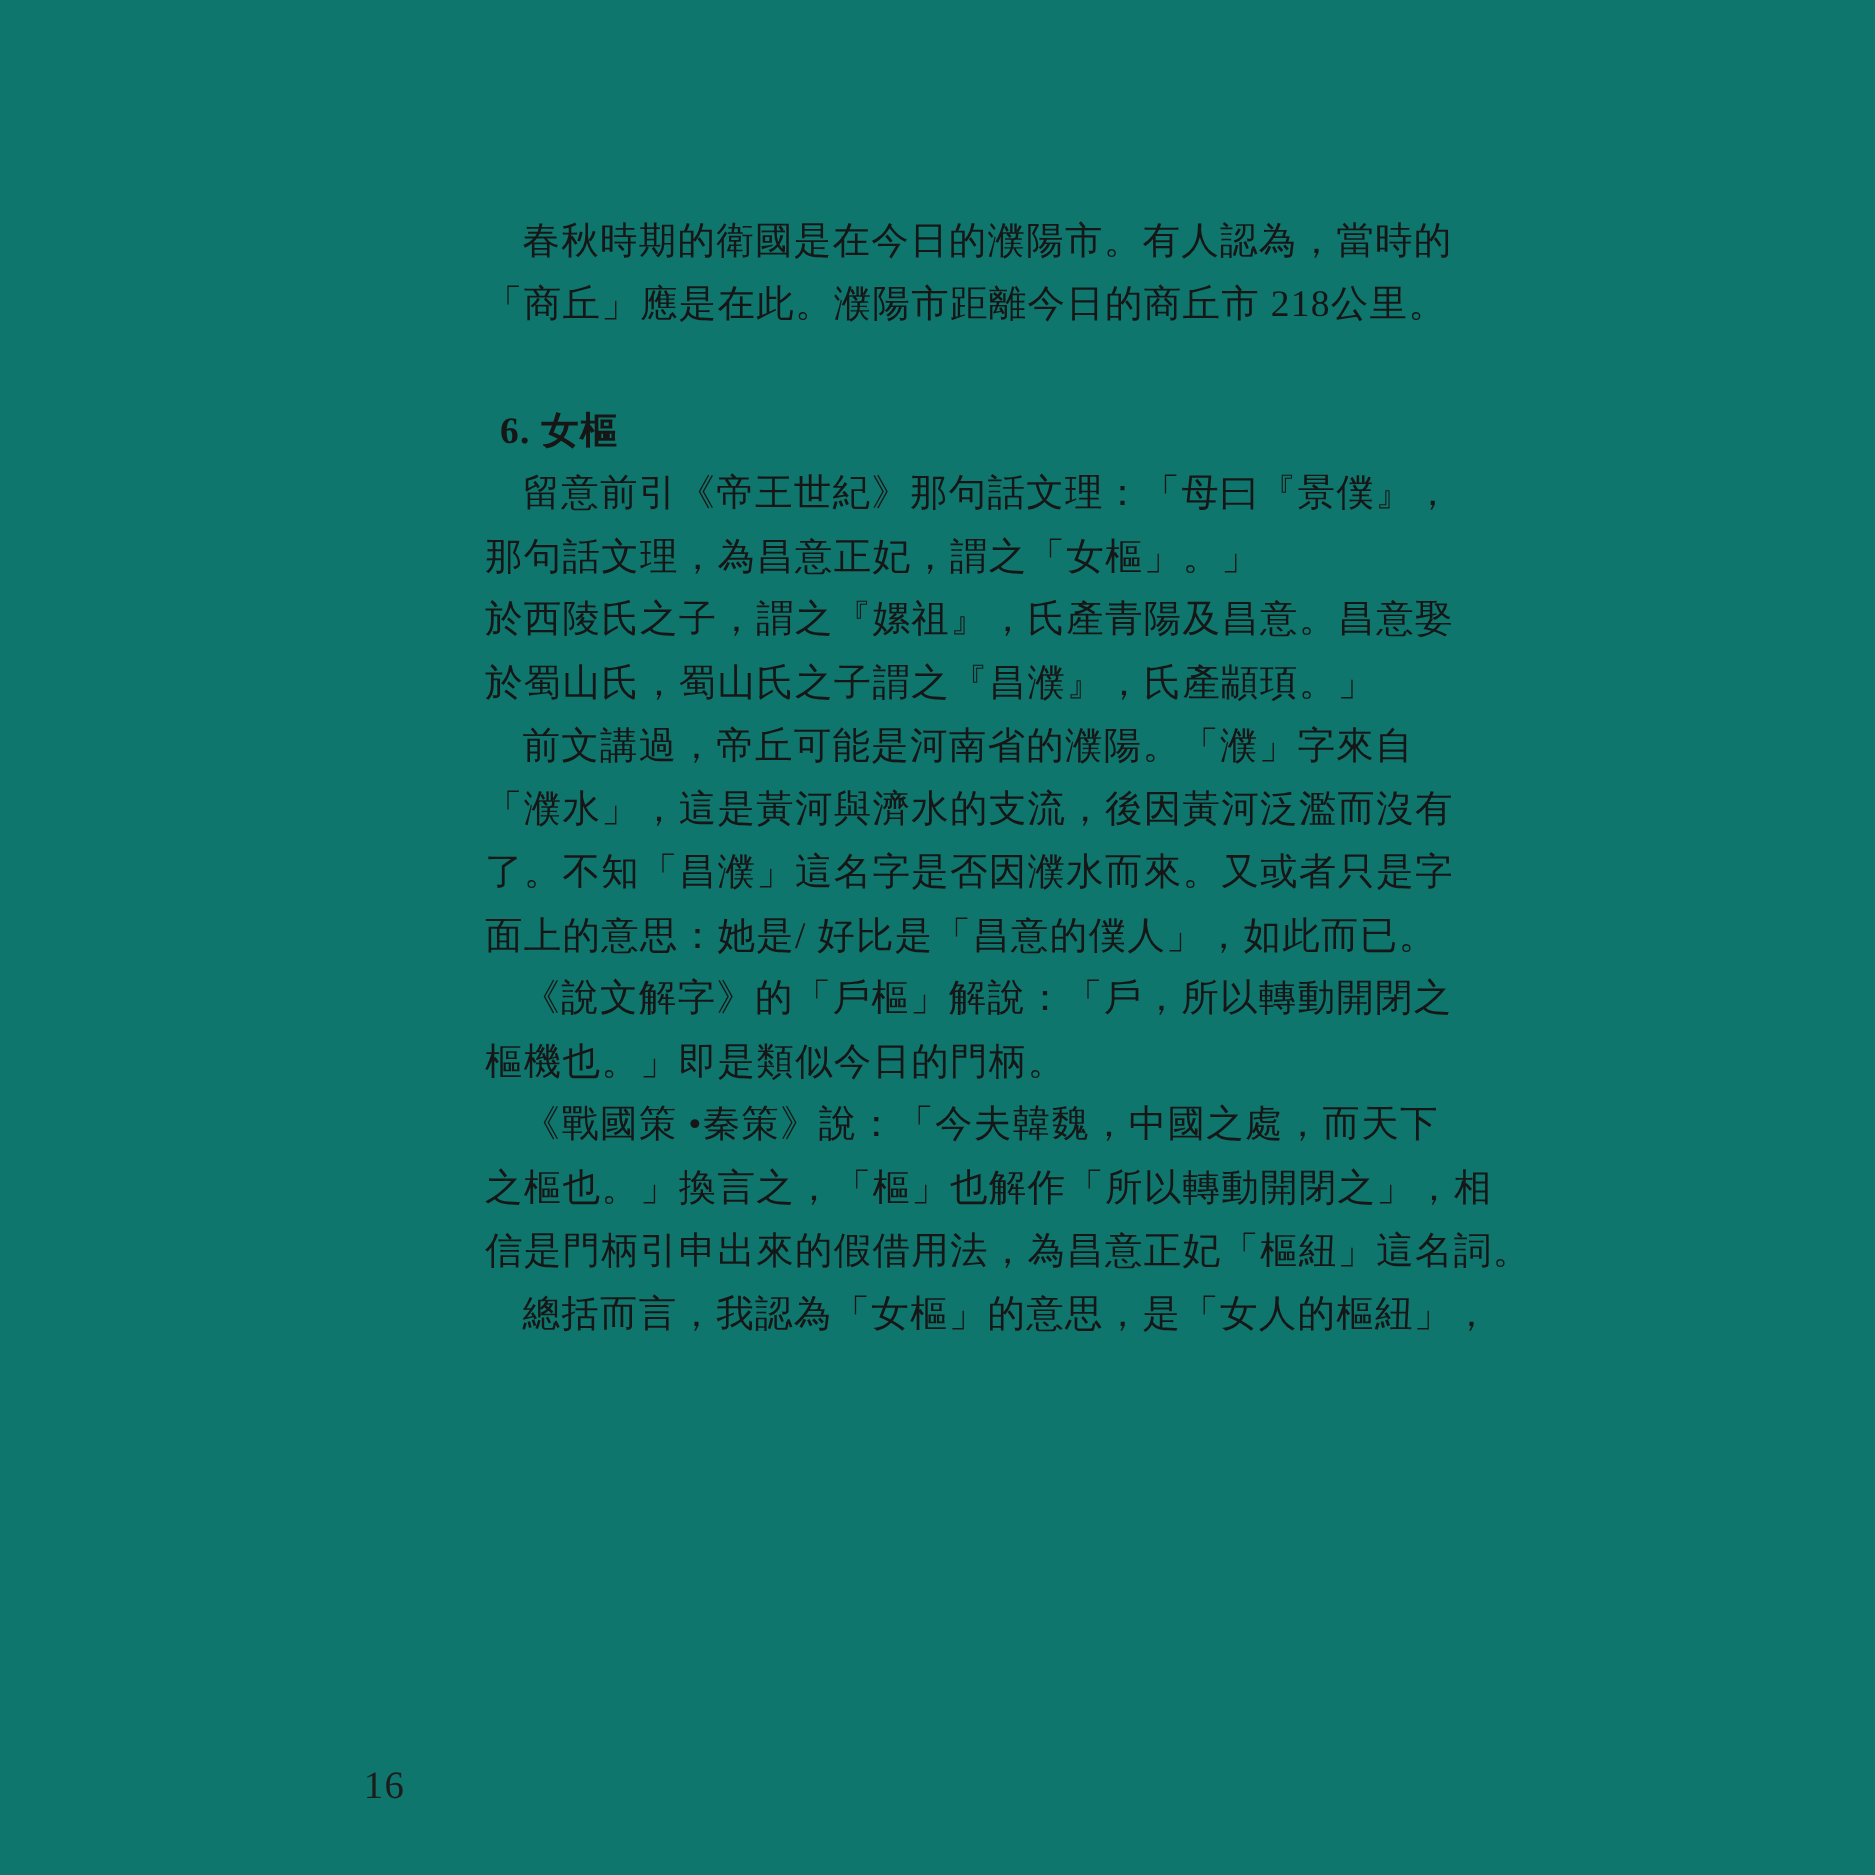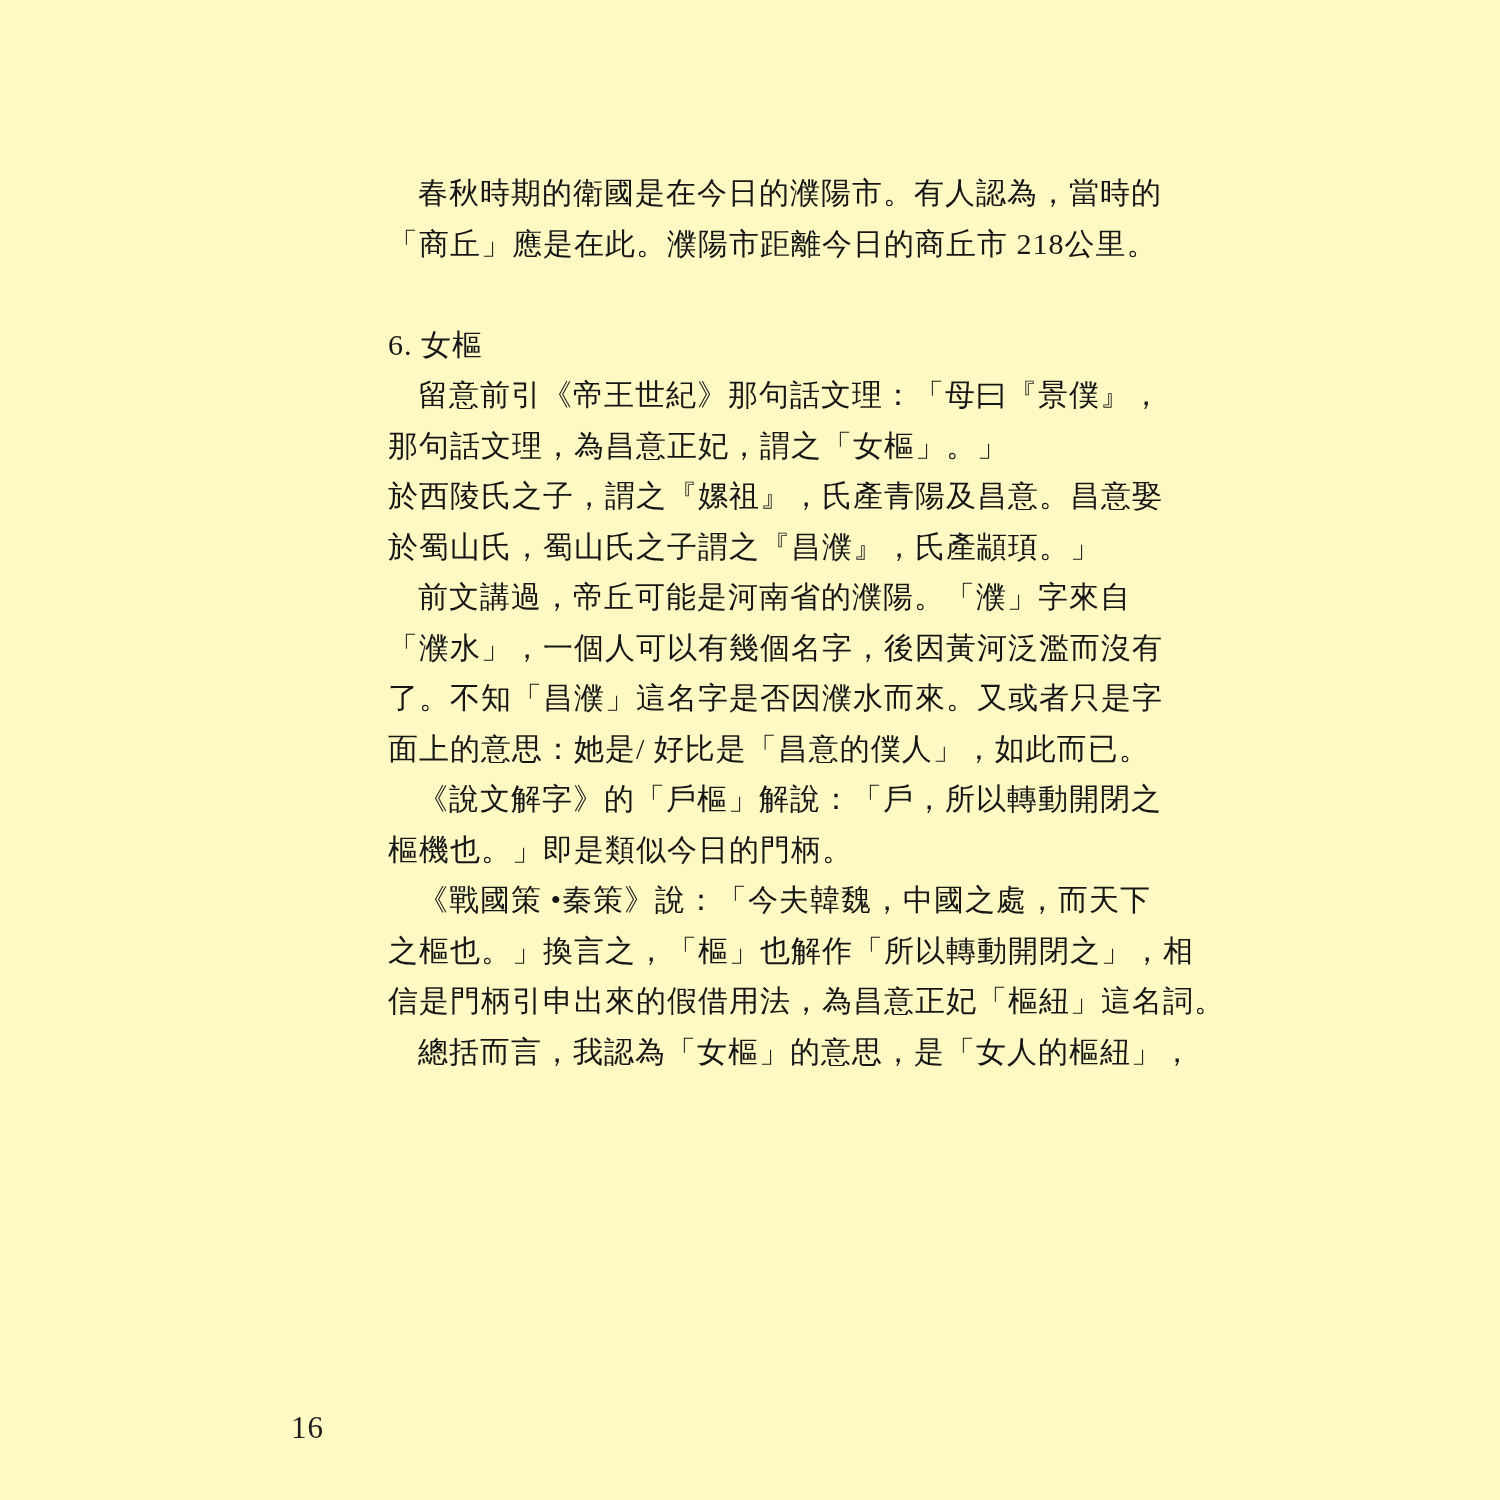--- a/index.html
+++ b/index.html
@@ -4,21 +4,21 @@
 <style>
   html, body {
     margin: 0;
     padding: 0;
     background: #ffffff;
   }
   .page {
     position: relative;
     width: 1500px;
     height: 1500px;
-    background: #fef9c3;
+    background: #0f766e;
     overflow: hidden;
     font-family: "Liberation Serif", "DejaVu Serif", serif;
     color: #161616;
   }
   .text-block {
     position: absolute;
     left: 388px;
     top: 168px;
     width: 760px;
   }
@@ -30,21 +30,22 @@
     white-space: nowrap;
     text-rendering: optimizeLegibility;
   }
   .line.indent {
     text-indent: 1em;
   }
   .line.spacer {
     height: 50.5px;
   }
   .heading .line {
-    font-weight: normal;
+    font-weight: bold;
+    margin-left: 12px;
   }
   .page-number {
     position: absolute;
     left: 291px;
     top: 1410px;
     font-size: 31px;
     letter-spacing: 1px;
     color: #1c1c1c;
   }
 </style>
@@ -66,21 +67,21 @@
       <div class="paragraph body">
         <div class="line indent">留意前引《帝王世紀》那句話文理：「母曰『景僕』，</div>
         <div class="line">那句話文理，為昌意正妃，謂之「女樞」。」</div>
       </div>
       <div class="paragraph body">
         <div class="line">於西陵氏之子，謂之『嫘祖』，氏產青陽及昌意。昌意娶</div>
         <div class="line">於蜀山氏，蜀山氏之子謂之『昌濮』，氏產顓頊。」</div>
       </div>
       <div class="paragraph body">
         <div class="line indent">前文講過，帝丘可能是河南省的濮陽。「濮」字來自</div>
-        <div class="line">「濮水」，一個人可以有幾個名字，後因黃河泛濫而沒有</div>
+        <div class="line">「濮水」，這是黃河與濟水的支流，後因黃河泛濫而沒有</div>
         <div class="line">了。不知「昌濮」這名字是否因濮水而來。又或者只是字</div>
         <div class="line">面上的意思：她是/ 好比是「昌意的僕人」，如此而已。</div>
       </div>
       <div class="paragraph body">
         <div class="line indent">《說文解字》的「戶樞」解說：「戶，所以轉動開閉之</div>
         <div class="line">樞機也。」即是類似今日的門柄。</div>
       </div>
       <div class="paragraph body">
         <div class="line indent">《戰國策 •秦策》說：「今夫韓魏，中國之處，而天下</div>
         <div class="line">之樞也。」換言之，「樞」也解作「所以轉動開閉之」，相</div>

